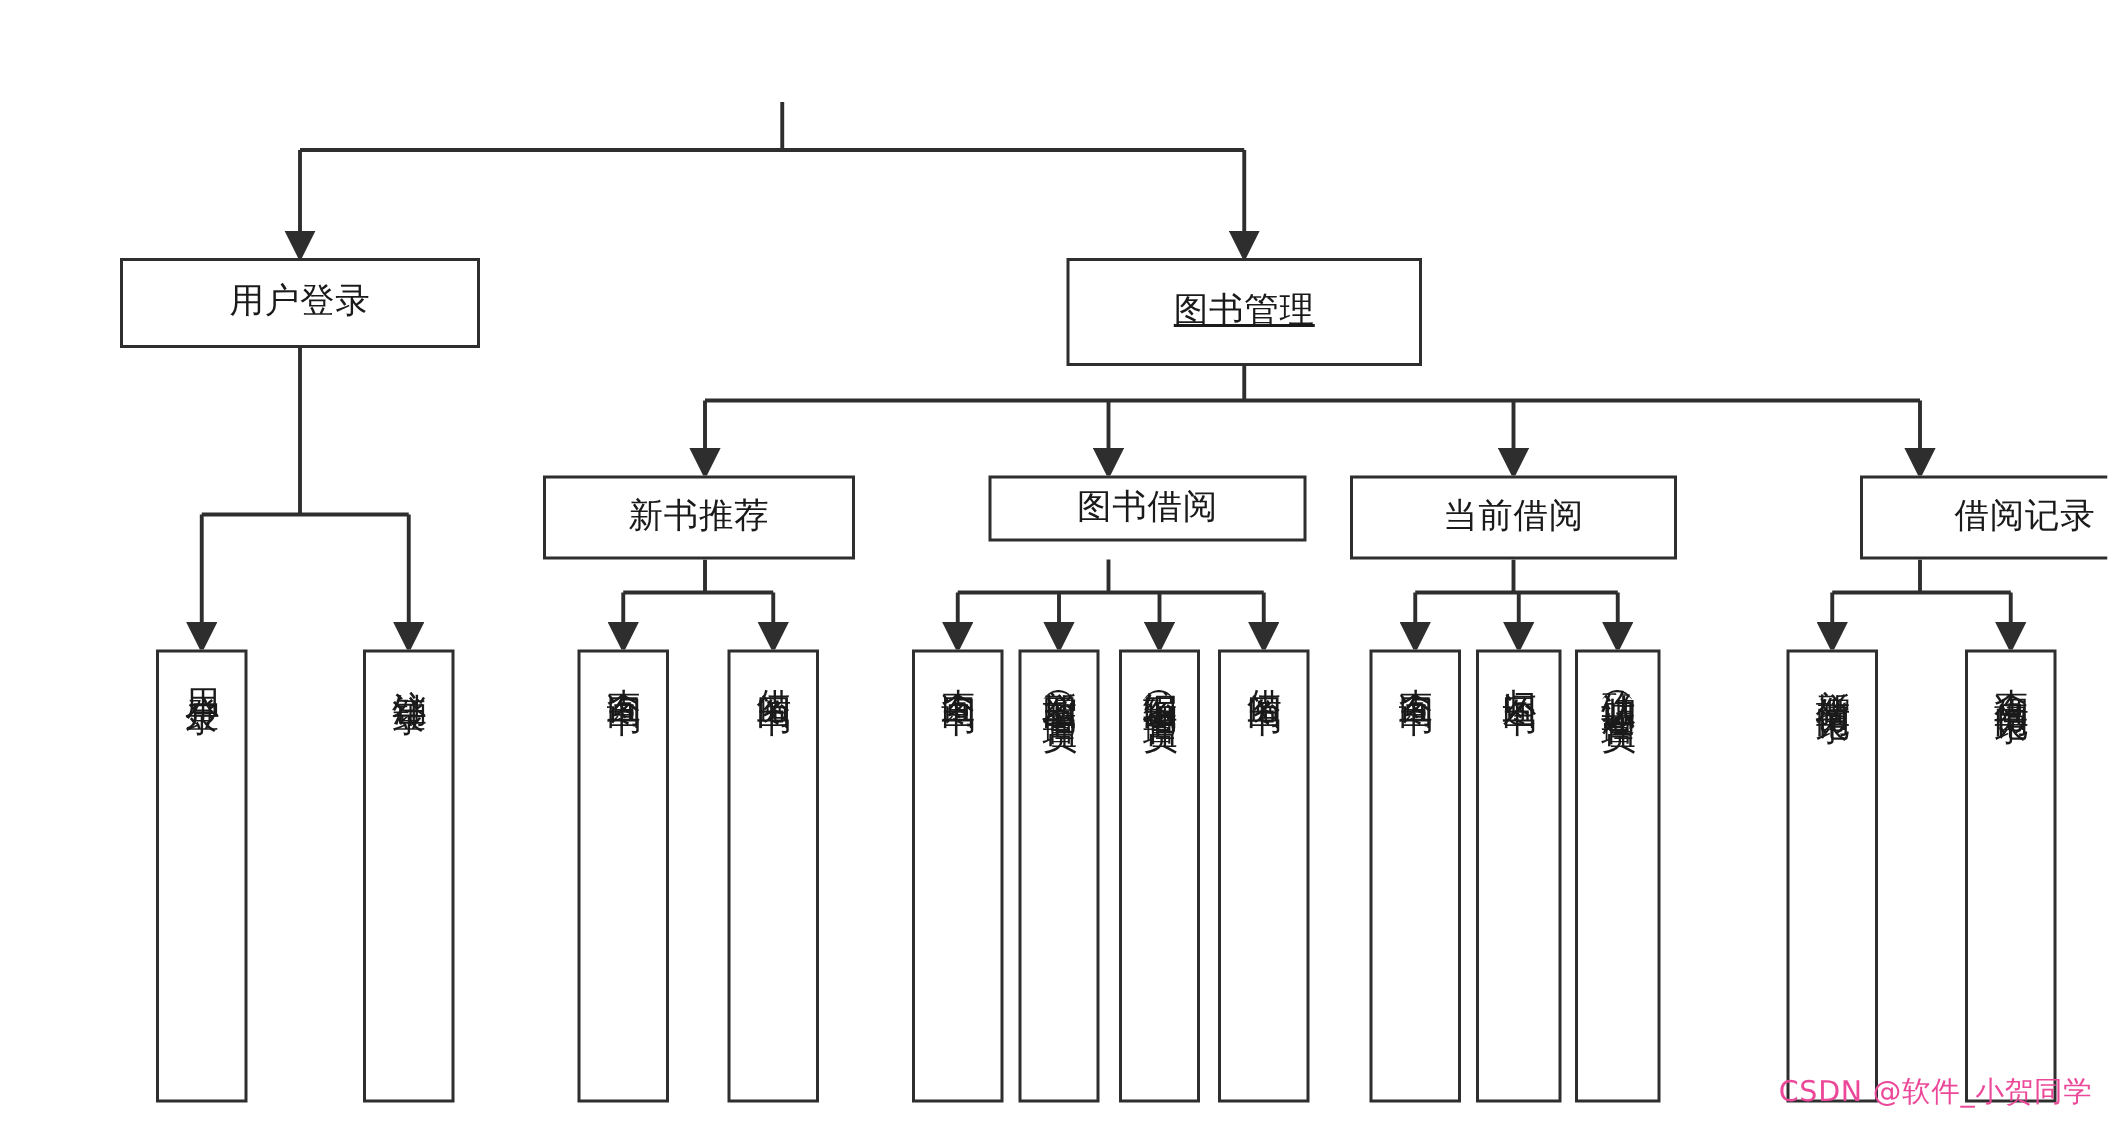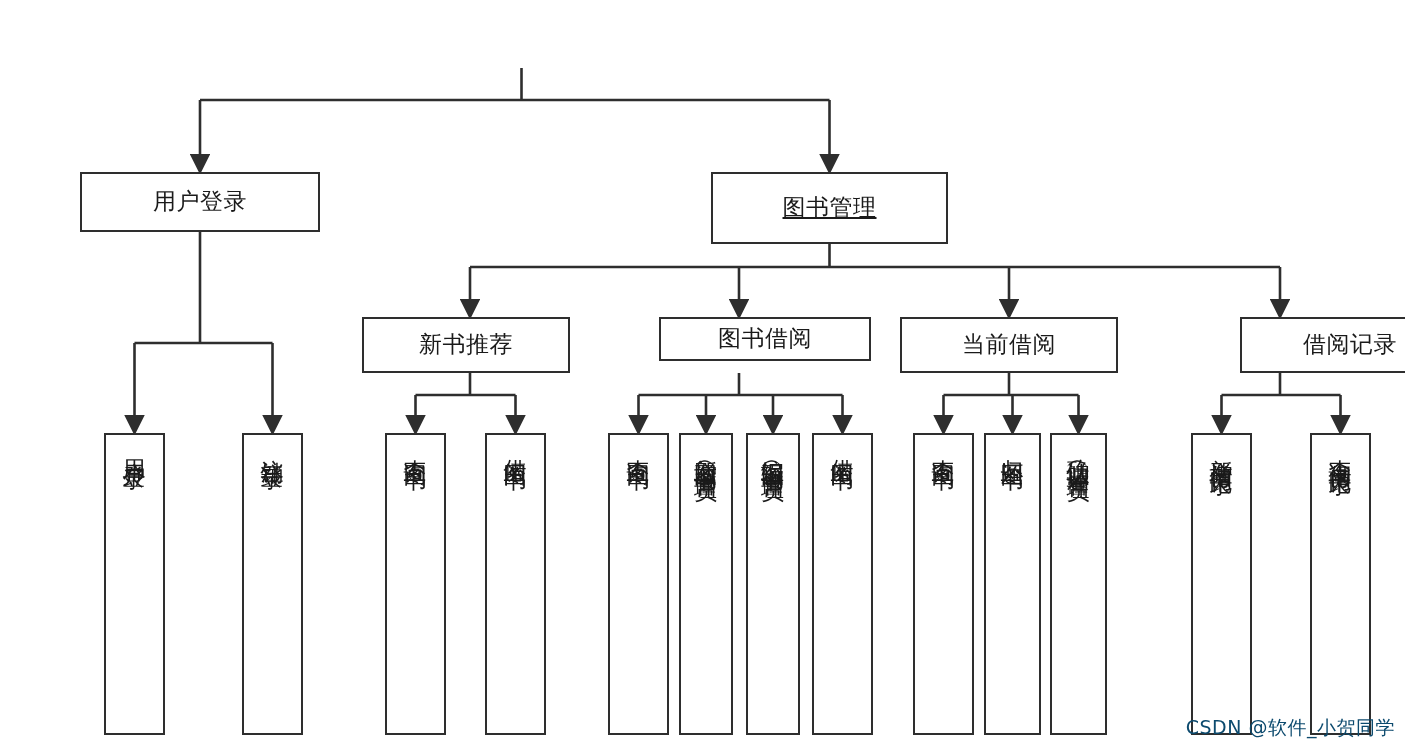--- a/index.html
+++ b/index.html
@@ -56,21 +56,21 @@
     font-size: 23px;
     letter-spacing: 3px;
     line-height: 1.05;
     white-space: nowrap;
   }
   #watermark {
     position: absolute;
     right: 10px;
     bottom: 6px;
     font-size: 19px;
-    color: #0c4a6e;
+    color: #ec4899;
     letter-spacing: 0.5px;
     white-space: nowrap;
     font-family: "DejaVu Sans", "Liberation Sans", sans-serif;
   }
 </style>
 </head>
 <body>
 
 <div id="canvas">
 

